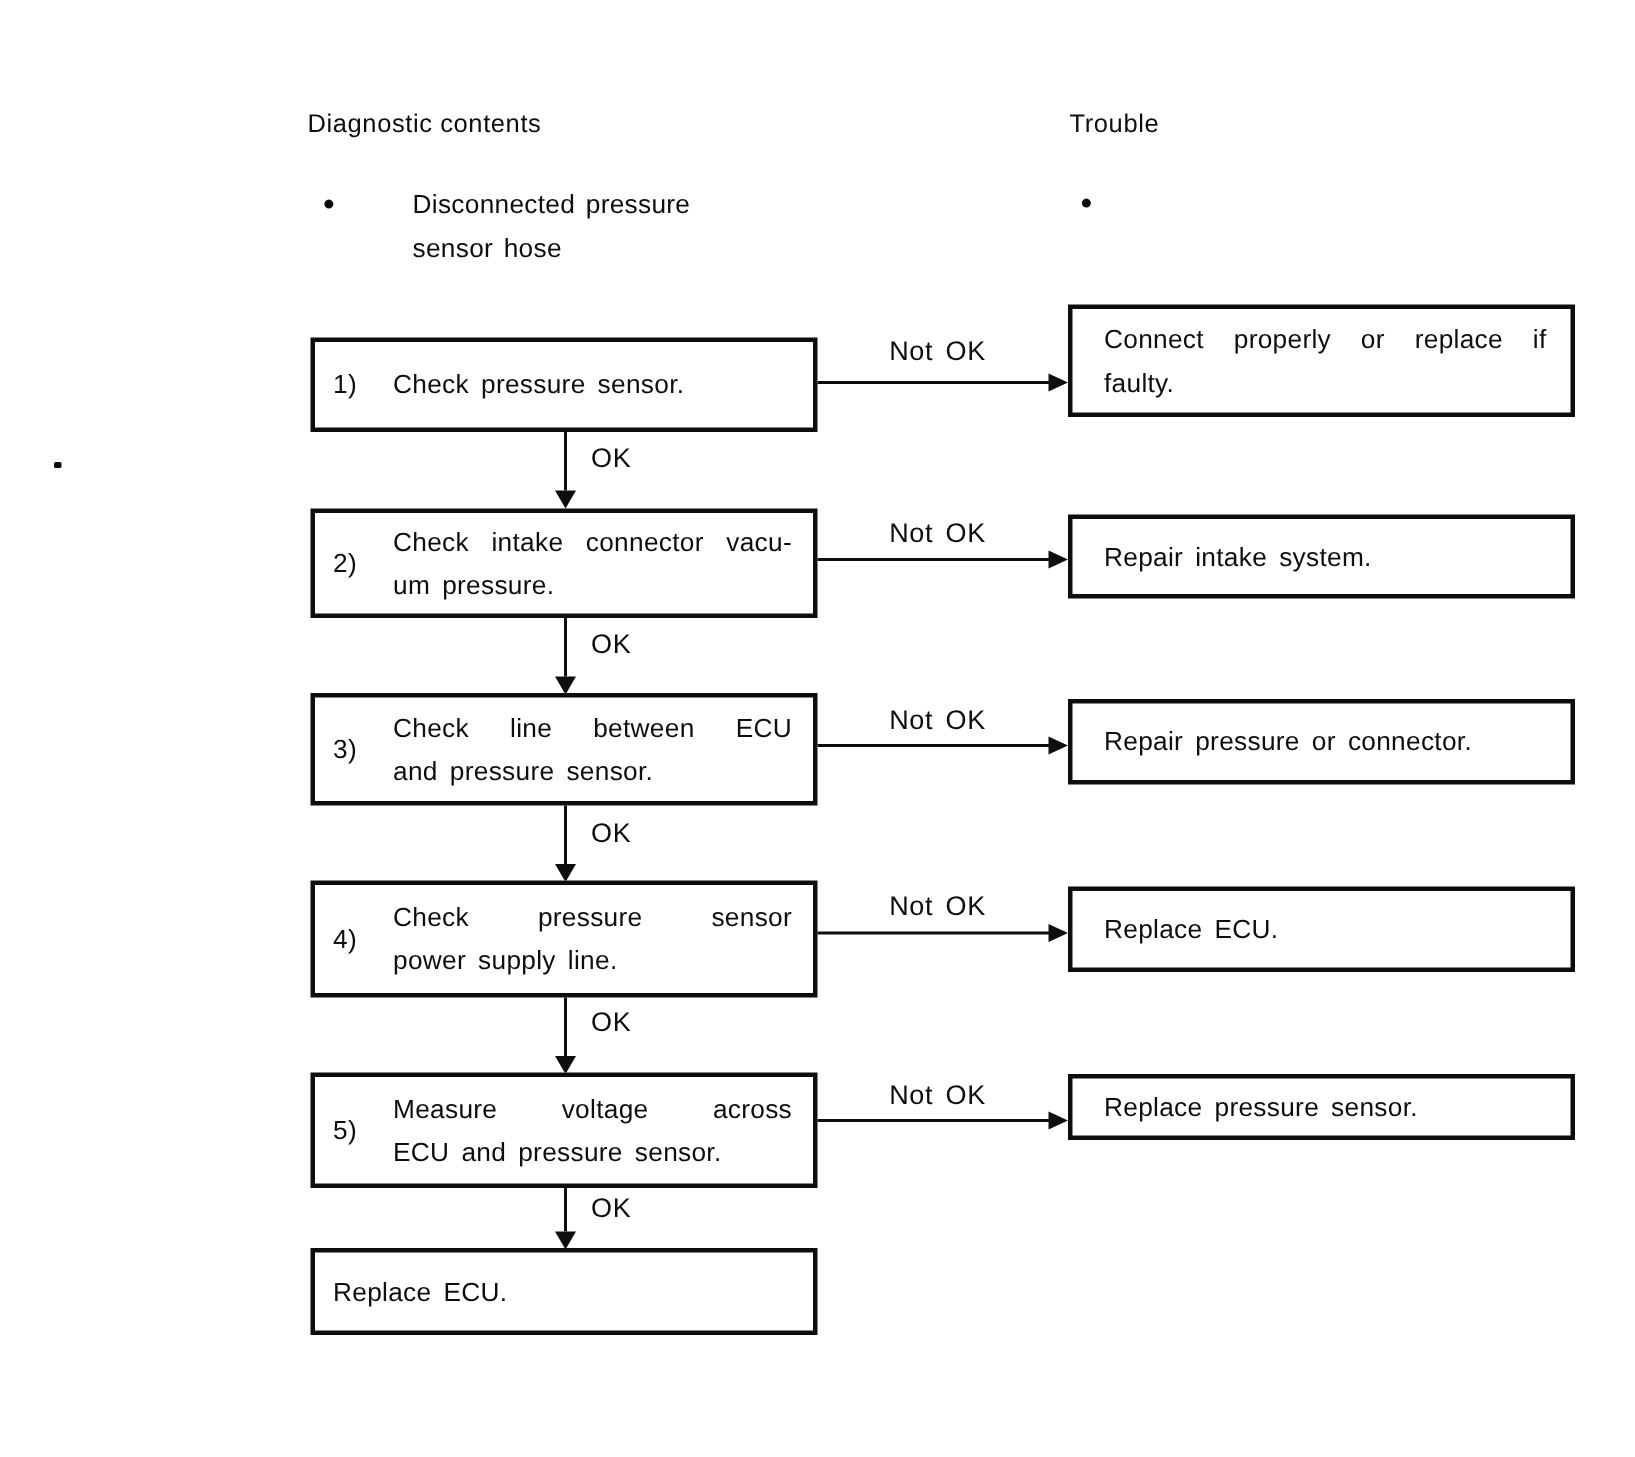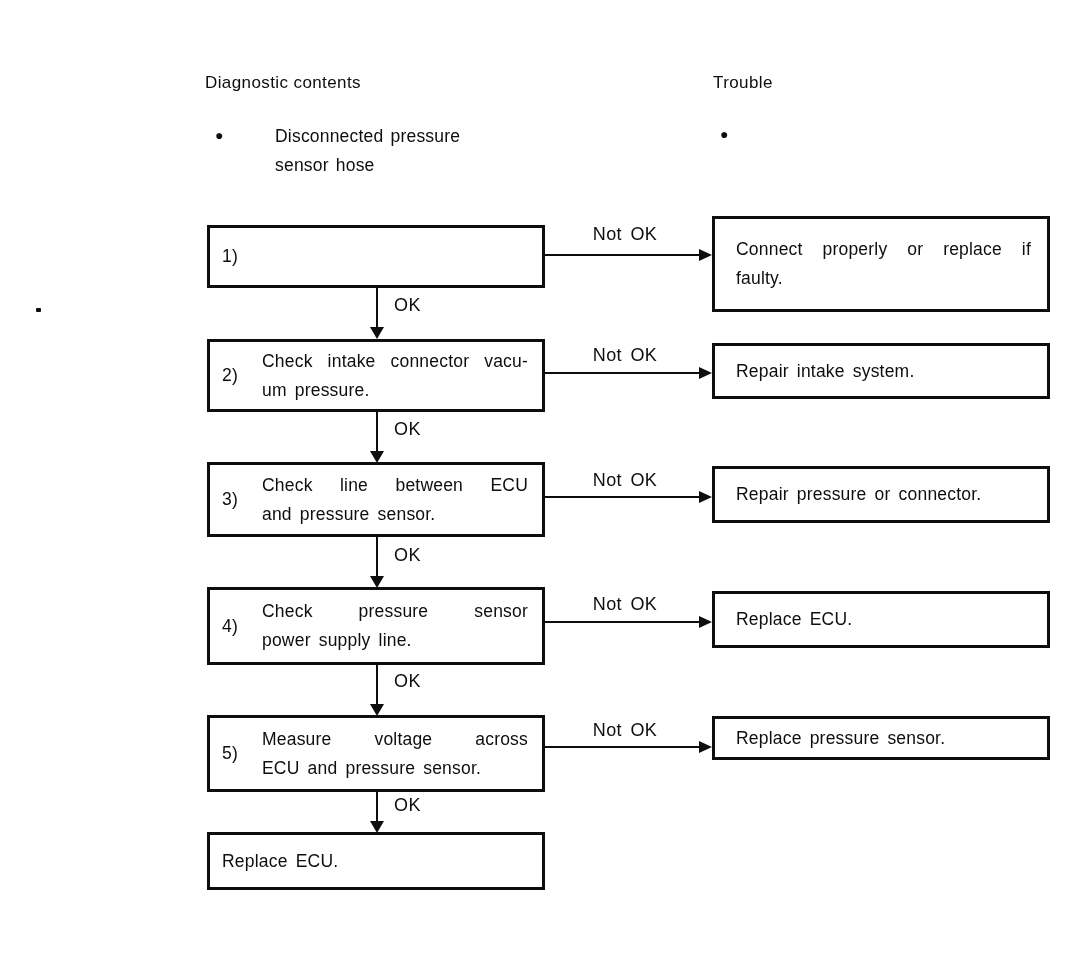--- a/index.html
+++ b/index.html
@@ -41,22 +41,25 @@
 
   <span class="bullet-dot" style="left:215px;top:128px">●</span>
   <div class="bullet-text" style="left:247px;top:122px">
     <div>Disconnected pressure</div>
     <div>sensor hose</div>
   </div>
   <span class="bullet-dot" style="left:720px;top:127px">●</span>
 
   <div class="box lbox" style="top:225px;height:63px">
     <span class="num">1)</span>
+    <div class="btext">
+      <div class="bline">Check pressure sensor.</div>
+    </div>
   </div>
-  <div class="box rbox" style="top:216px;height:96px">
+  <div class="box rbox" style="top:203px;height:75px">
     <div class="btext">
       <div class="bline j">Connect properly or replace if</div>
       <div class="bline">faulty.</div>
     </div>
   </div>
   <div class="hline" style="top:254px"></div>
   <div class="hhead" style="top:249px"></div>
   <div class="noklbl" style="top:224px">Not OK</div>
   <div class="vline" style="top:288px;height:39px"></div>
   <div class="vhead" style="top:327px"></div>

